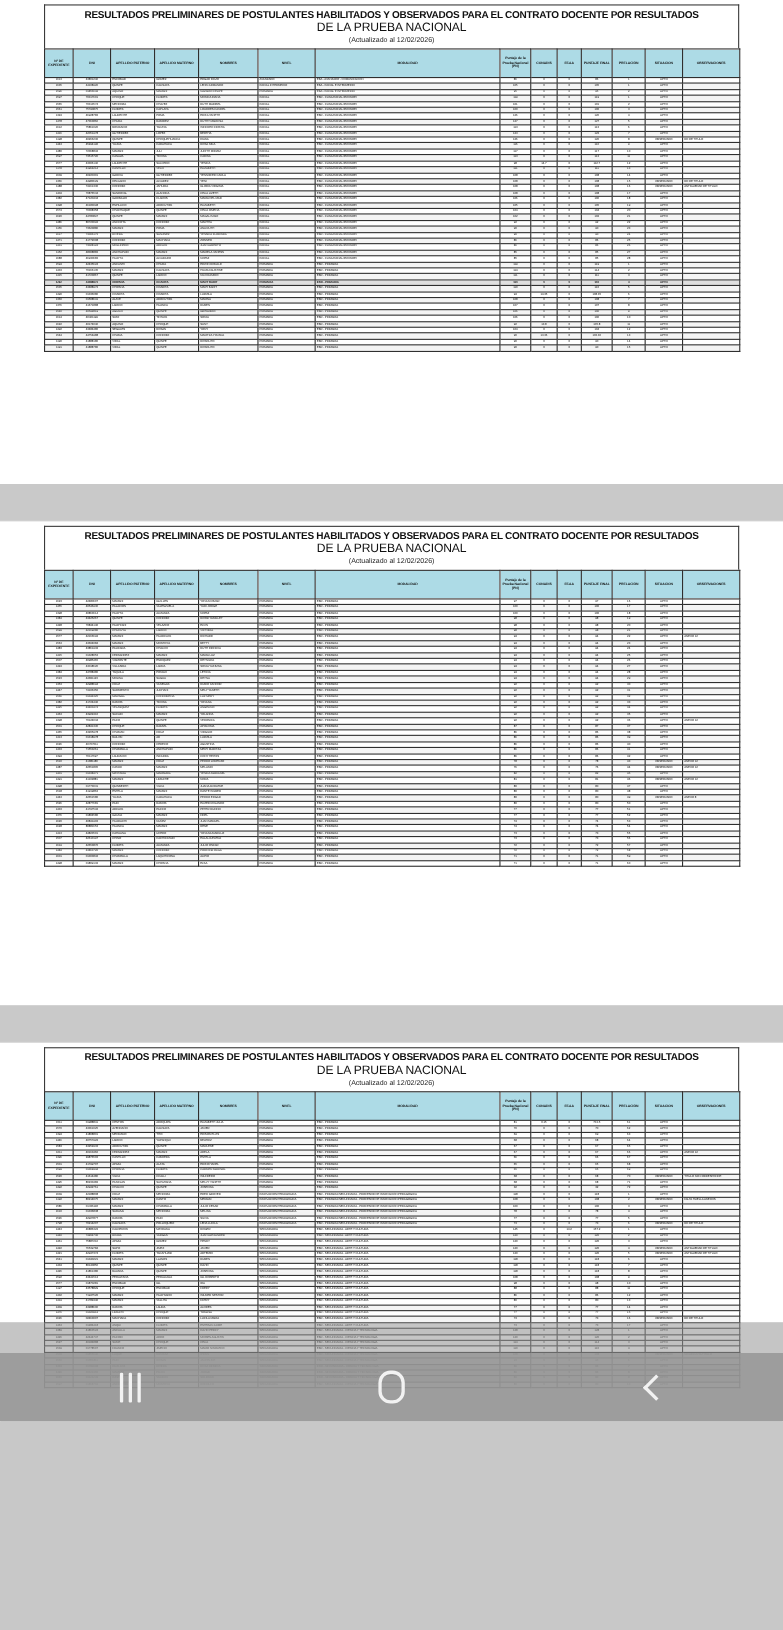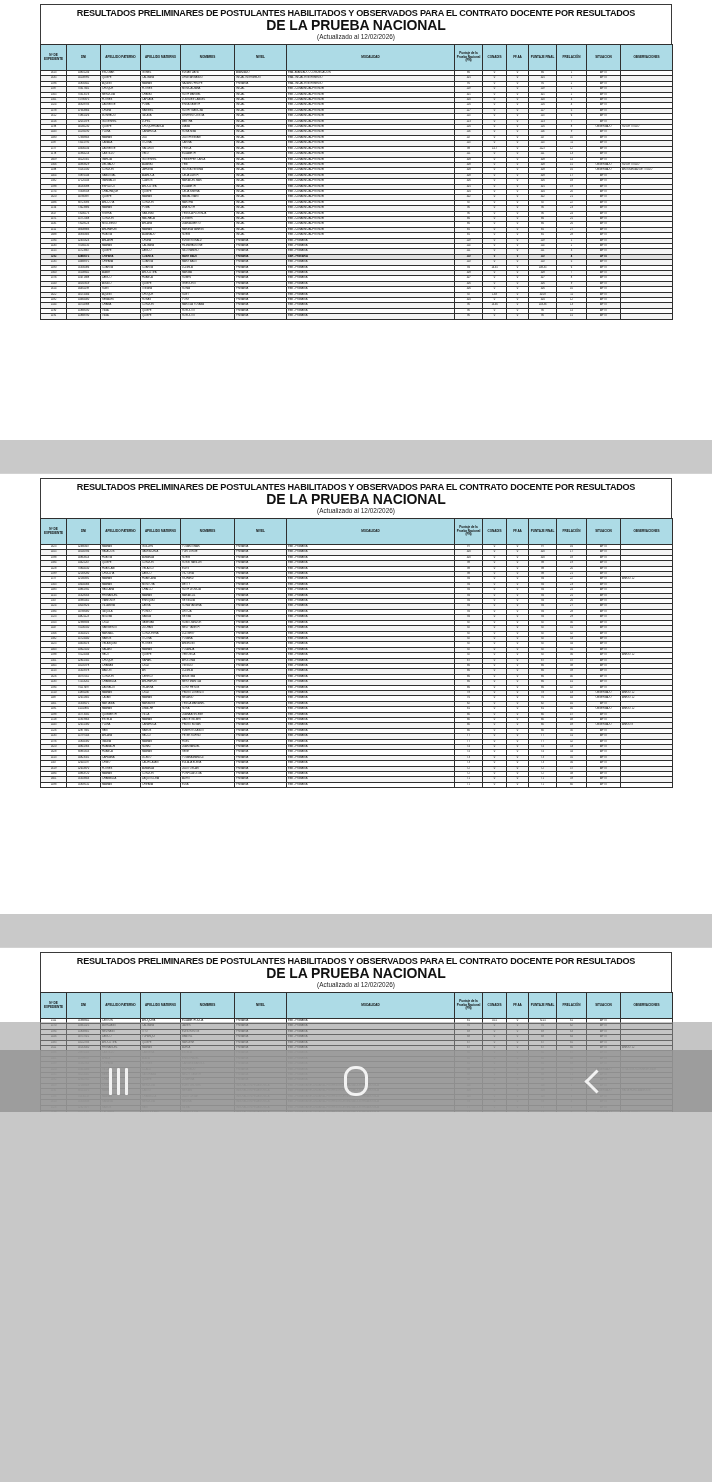--- a/index.html
+++ b/index.html
@@ -8,21 +8,21 @@
     width: 712px;
     height: 1482px;
     overflow: hidden;
     background: #c8c8c8;
     font-family: "Liberation Sans", sans-serif;
   }
 
   #viewer {
     position: relative;
     width: 712px;
-    height: 1112px;
+    height: 1292px;
     background: #737373;
     overflow: hidden;
   }
 
   
   .doc-page {
     position: absolute;
     left: 0;
     width: 712px;
     background: #ffffff;
@@ -59,22 +59,22 @@
   }
   .title-main {
     font-size: 9.1px;
     font-weight: bold;
     color: #111;
     letter-spacing: -0.25px;
     line-height: 11.5px;
     white-space: nowrap;
   }
   .title-sub {
-    font-size: 14px;
-    font-weight: bold;
+    font-size: 11px;
+    font-weight: normal;
     color: #111;
     line-height: 11.5px;
     letter-spacing: -0.1px;
   }
   .title-date {
     font-size: 6.4px;
     color: #222;
     line-height: 10px;
     margin-top: 1px;
   }

